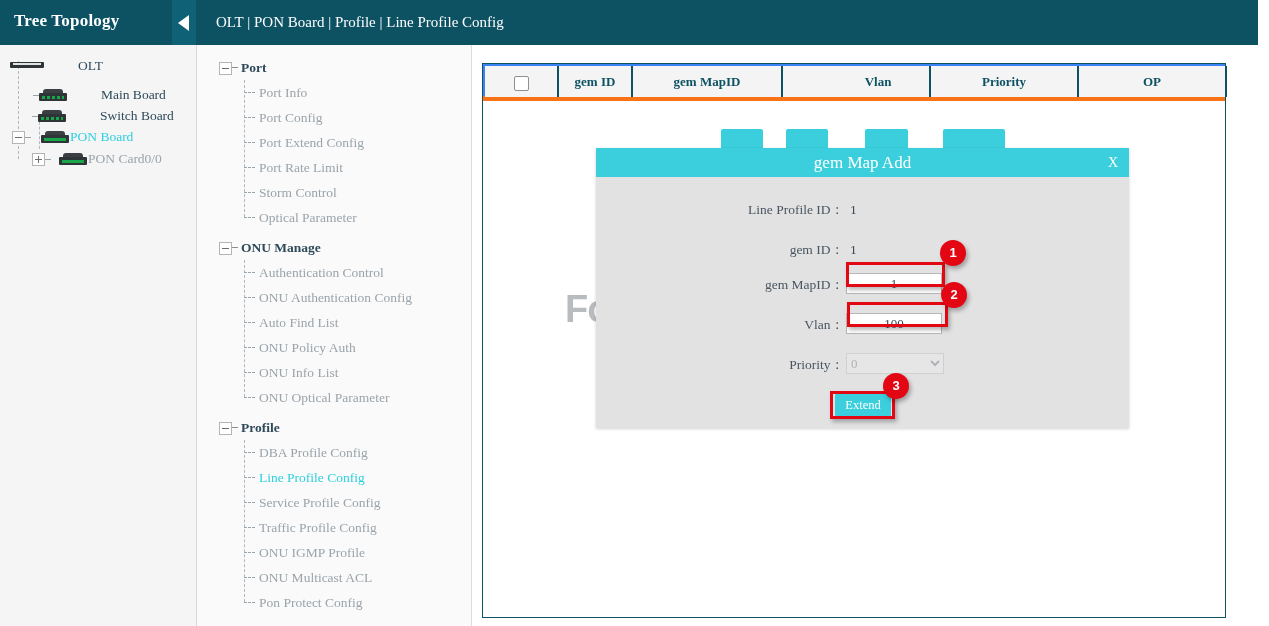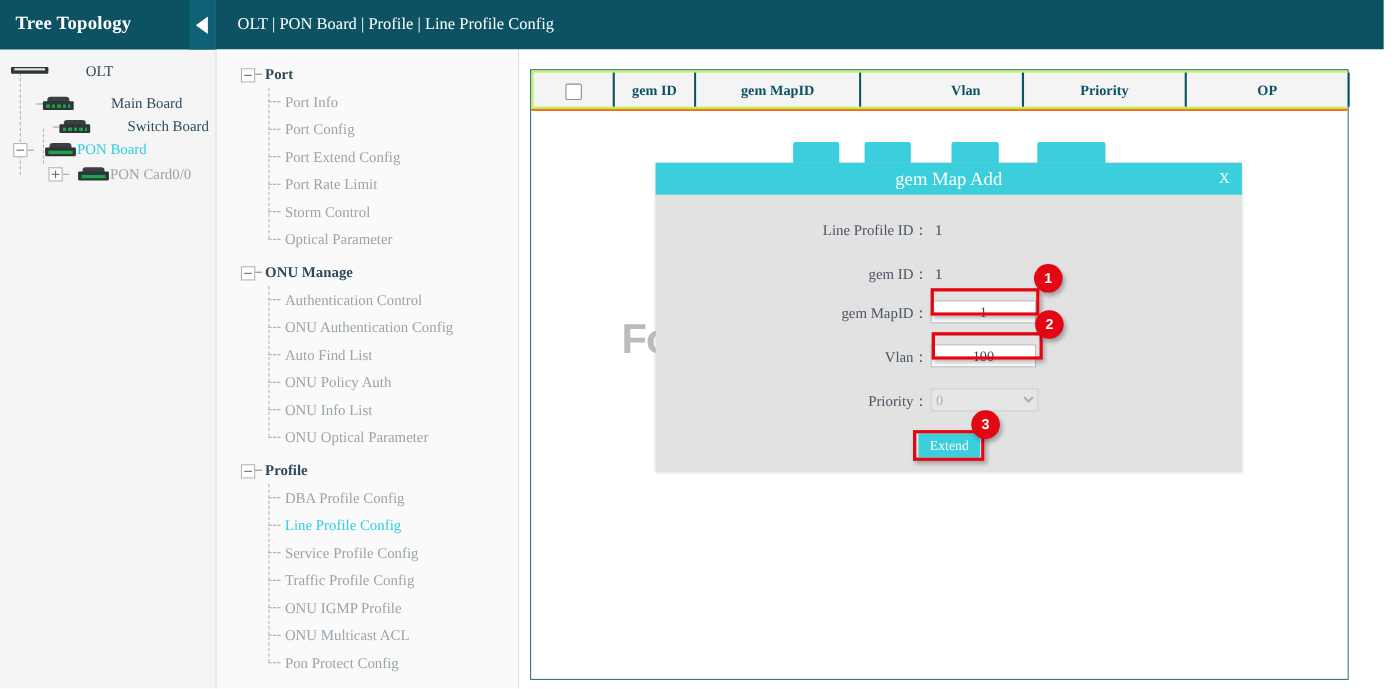--- a/index.html
+++ b/index.html
@@ -154,22 +154,22 @@
   }
   #table-wrap {
     position: absolute; left: 10px; top: 18px; width: 744px; height: 555px;
     border: 1px solid #0d5263;
     border-right: 1px solid #0d5263;
     background: #ffffff;
     box-sizing: border-box;
   }
   #thead {
     position: absolute; left: 0; top: 0; width: 742px; height: 37px;
-    background: #bef264;
-    border-bottom: 2px solid #f97316;
+    background: #3b82f6;
+    border-bottom: 5px solid #f97316;
     box-sizing: border-box;
   }
   .th {
     position: absolute; top: 2px; height: 31px; line-height: 31px;
     background: #f4f4f4;
     border-right: 2px solid #0d5263;
     text-align: center;
     color: #0d5263; font-weight: bold; font-size: 13px;
     font-family: "Liberation Serif", serif;
     box-sizing: border-box;
@@ -295,33 +295,33 @@
           <span class="base"></span><span class="stripe"></span>
         </span><span class="tlabel lbl-dark">OLT</span>
       </div>
 
       <div class="tnode" style="padding-left:33px; margin-top:5px;">
         <span class="dashline"></span><span class="dev small dotted">
           <span class="top"></span><span class="base"></span><span class="stripe"></span>
         </span><span class="tlabel lbl-dark">Main Board</span>
       </div>
 
-      <div class="tnode" style="padding-left:48px; margin-top:-3px;">
+      <div class="tnode" style="padding-left:32px; margin-top:-3px;">
         <span class="dashline"></span><span class="dev small dotted">
           <span class="top"></span><span class="base"></span><span class="stripe"></span>
         </span><span class="tlabel lbl-dark">Switch Board</span>
       </div>
 
       <div class="tnode" style="padding-left:12px; margin-top:-3px;">
         <span class="expander"></span><span class="dashline"></span><span style="display:inline-block;width:10px;"></span><span class="dev small">
           <span class="top"></span><span class="base"></span><span class="stripe"></span>
         </span><span class="tlabel lbl-active">PON Board</span>
       </div>
 
-      <div class="tnode" style="padding-left:44px; margin-top:-2px;">
+      <div class="tnode" style="padding-left:32px; margin-top:-2px;">
         <span class="expander plus"></span><span class="dashline"></span><span style="display:inline-block;width:8px;"></span><span class="dev small">
           <span class="top"></span><span class="base"></span><span class="stripe"></span>
         </span><span class="tlabel lbl-dim">PON Card0/0</span>
       </div>
 
     </div>
   </div>
 
   <div id="topbar">
     <span class="crumb">OLT | PON Board | Profile | Line Profile Config</span>

